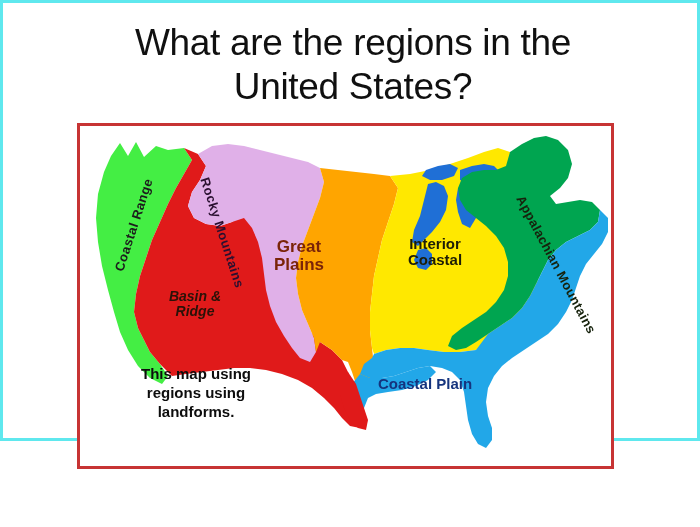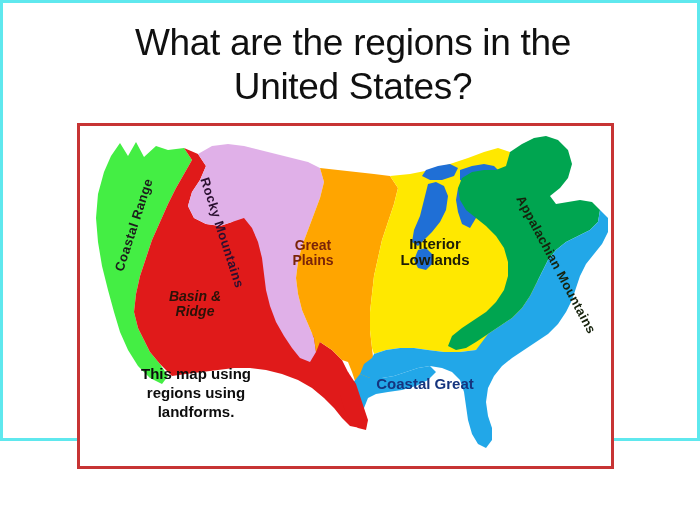--- a/index.html
+++ b/index.html
@@ -103,25 +103,25 @@
   #label-basin-ridge {
     left: 60px;
     top: 163px;
     width: 110px;
     text-align: center;
     font-size: 14px;
     color: #2b1208;
     font-style: italic;
   }
   #label-great-plains {
-    left: 188px;
+    left: 174px;
     top: 112px;
     width: 90px;
     text-align: center;
-    font-size: 14px;
+    font-size: 17px;
     color: #7a2408;
   }
   #label-interior-lowlands {
     left: 290px;
     top: 110px;
     width: 130px;
     text-align: center;
     font-size: 15px;
     color: #1d1d06;
   }
@@ -270,24 +270,24 @@
 
       <div class="region-label" id="label-rocky-mountains">Rocky Mountains</div>
 
       <div class="region-label" id="label-basin-ridge">Basin &amp;
 Ridge</div>
 
       <div class="region-label" id="label-great-plains">Great
 Plains</div>
 
       <div class="region-label" id="label-interior-lowlands">Interior
-Lowlands</div>
+Coastal</div>
 
       <div class="region-label" id="label-appalachian">Appalachian Mountains</div>
 
-      <div class="region-label" id="label-coastal-plain">Coastal Great</div>
+      <div class="region-label" id="label-coastal-plain">Coastal Plain</div>
 
       <div id="map-caption">This map using regions using landforms.</div>
 
     </div>
   </div>
 
 </div>
 
 </body></html>

